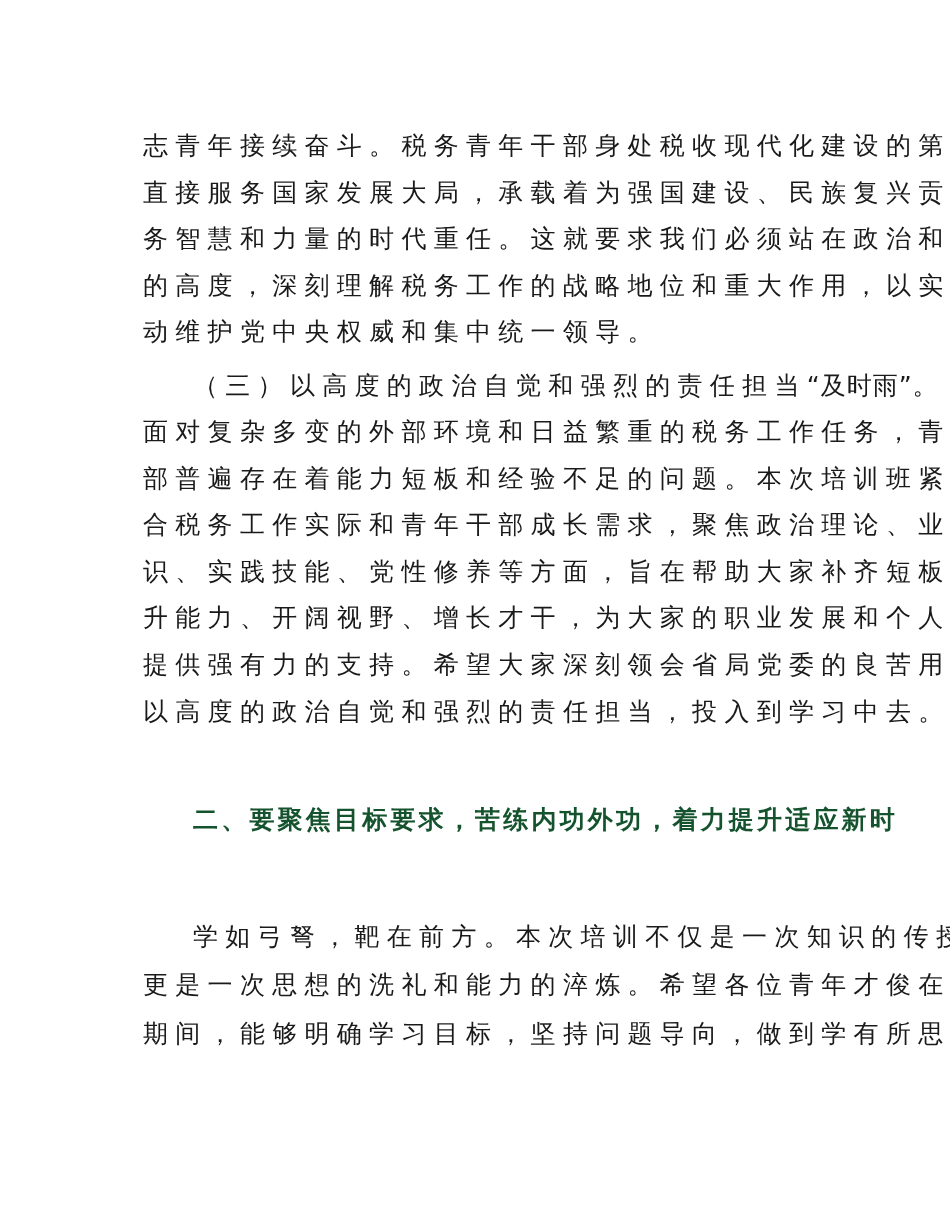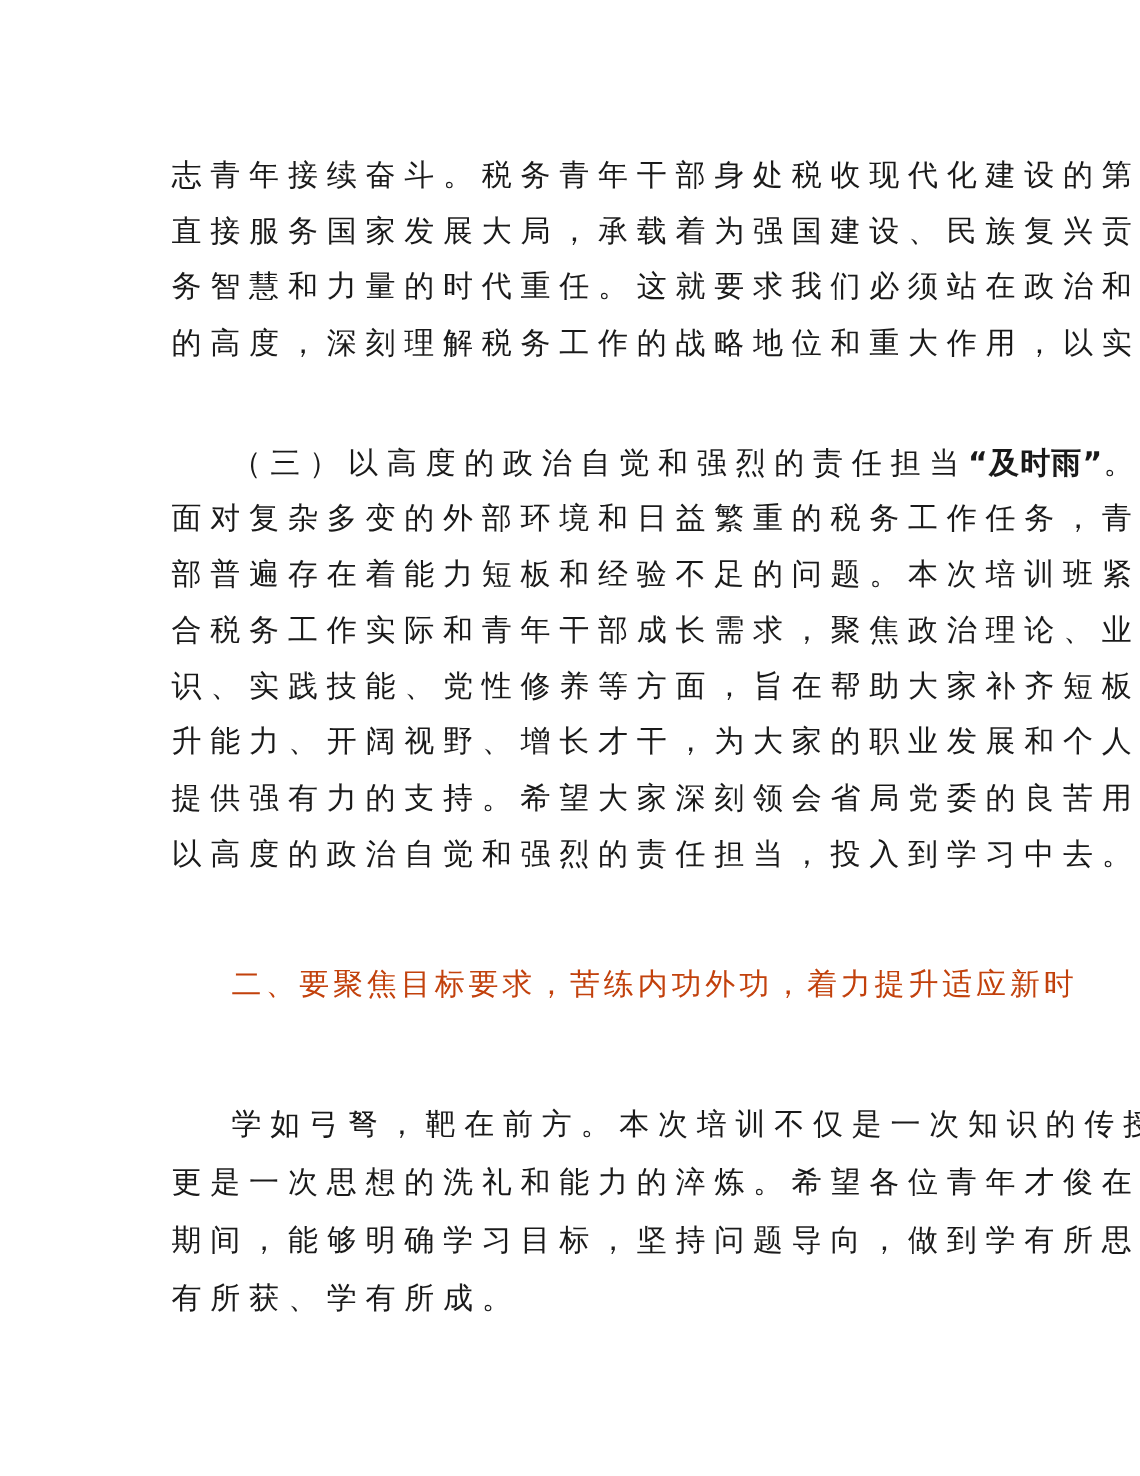--- a/index.html
+++ b/index.html
@@ -11,44 +11,44 @@
     width: 690px;
     height: 40px;
     font-family: "DejaVu Serif", "Liberation Serif", serif;
     font-size: 25px;
     line-height: 40px;
     color: #1a1a1a;
     white-space: nowrap;
     letter-spacing: 7.3px;
   }
   .indent { left: 193px; }
-  .heading { font-family: "DejaVu Sans", "Liberation Sans", sans-serif; font-weight: normal; letter-spacing: 3.2px; color: #c2410c; }
-  .bold { font-family: "DejaVu Sans", "Liberation Sans", sans-serif; font-weight: bold; letter-spacing: 1px; }
+  .heading { font-family: "DejaVu Sans", "Liberation Sans", sans-serif; font-weight: bold; letter-spacing: 3.2px; color: #14532d; }
+  .bold { font-family: "DejaVu Sans", "Liberation Sans", sans-serif; font-weight: normal; letter-spacing: 1px; }
 </style>
 </head>
 <body>
 
 <div class="page">
 
   <div class="line" style="top:126px">志青年接续奋斗。税务青年干部身处税收现代化建设的第一线，</div>
   <div class="line" style="top:173px">直接服务国家发展大局，承载着为强国建设、民族复兴贡献税</div>
   <div class="line" style="top:219px">务智慧和力量的时代重任。这就要求我们必须站在政治和全局</div>
   <div class="line" style="top:266px">的高度，深刻理解税务工作的战略地位和重大作用，以实际行</div>
+  <div class="line" style="top:312px">动维护党中央权威和集中统一领导。</div>
 
   <div class="line indent" style="top:366px">
     <span>（三）以高度的政治自觉和强烈的责任担当</span><span class="bold">“及时雨”</span><span>。</span>
   </div>
   <div class="line" style="top:412px">面对复杂多变的外部环境和日益繁重的税务工作任务，青年干</div>
   <div class="line" style="top:459px">部普遍存在着能力短板和经验不足的问题。本次培训班紧密结</div>
   <div class="line" style="top:505px">合税务工作实际和青年干部成长需求，聚焦政治理论、业务知</div>
   <div class="line" style="top:552px">识、实践技能、党性修养等方面，旨在帮助大家补齐短板、提</div>
   <div class="line" style="top:598px">升能力、开阔视野、增长才干，为大家的职业发展和个人成长</div>
   <div class="line" style="top:645px">提供强有力的支持。希望大家深刻领会省局党委的良苦用心，</div>
   <div class="line" style="top:692px">以高度的政治自觉和强烈的责任担当，投入到学习中去。</div>
 
   <div class="line indent heading" style="top:800px">二、要聚焦目标要求，苦练内功外功，着力提升适应新时</div>
 
   <div class="line indent" style="top:917px">学如弓弩，靶在前方。本次培训不仅是一次知识的传授，</div>
   <div class="line" style="top:965px">更是一次思想的洗礼和能力的淬炼。希望各位青年才俊在培训</div>
   <div class="line" style="top:1014px">期间，能够明确学习目标，坚持问题导向，做到学有所思、学</div>
-  <div class="line" style="top:1062px">有所获、学有所成。</div>
 
 </div>
 
 </body></html>

